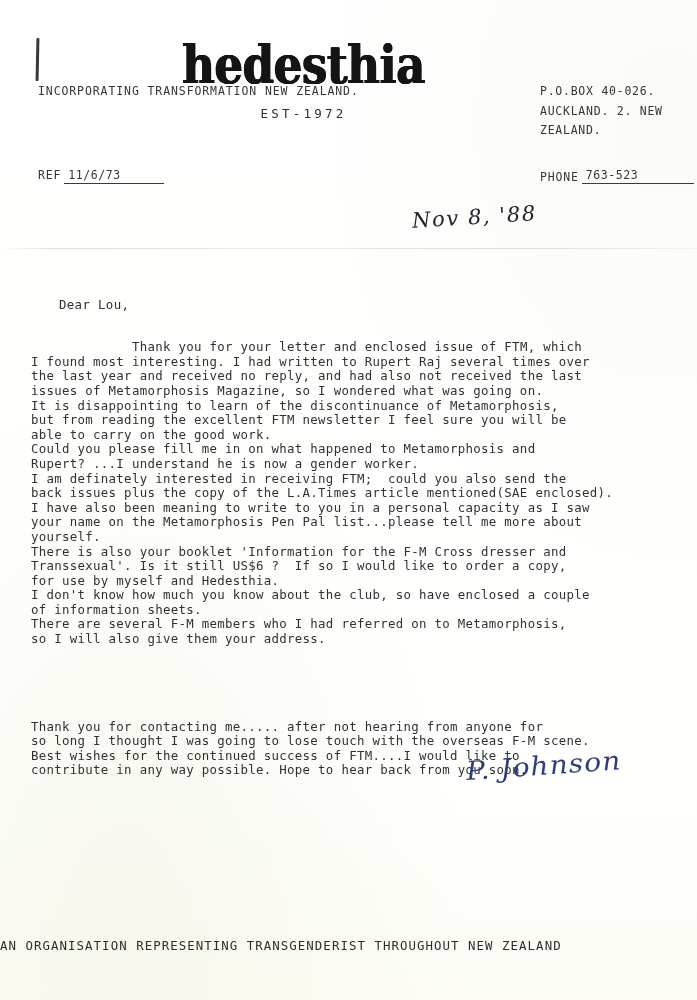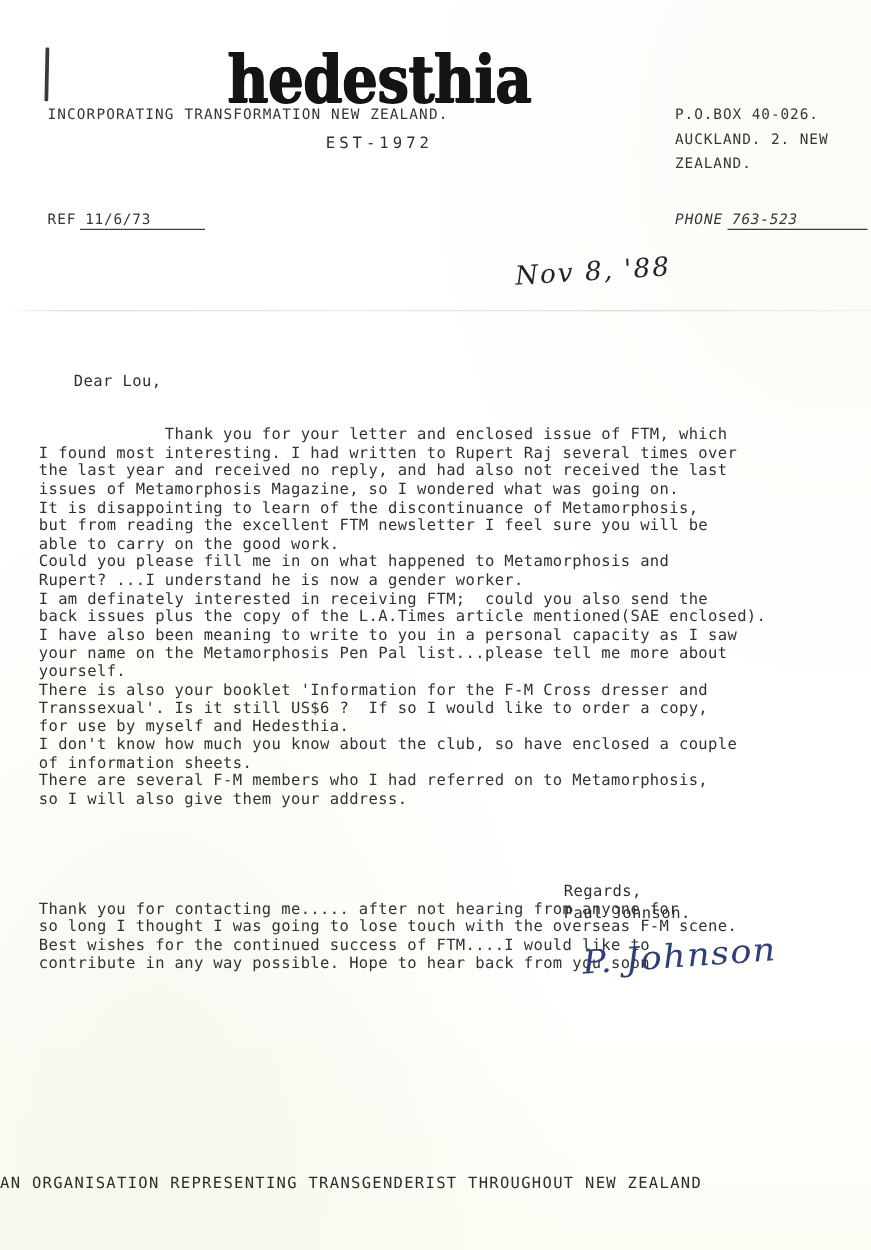--- a/index.html
+++ b/index.html
@@ -116,22 +116,22 @@
     gap: 3px;
   }
   .phone-row {
     position: absolute;
     left: 540px;
     top: 168px;
     font-size: 11.5px;
     letter-spacing: 0.8px;
     color: #353535;
     display: flex;
+    align-items: flex-end;
     gap: 3px;
-    font-style: italic;
   }
   .rule-field {
     border-bottom: 1.4px solid #3b3b3b;
     padding: 0 4px 1px 4px;
     min-width: 92px;
     font-size: 11.5px;
     letter-spacing: 0.6px;
   }
   .rule-field.phone-val { min-width: 104px; }
 
@@ -281,22 +281,18 @@
 of information sheets.
 There are several F-M members who I had referred on to Metamorphosis,
 so I will also give them your address.</p>
     <div class="body-gap"></div>
     <p class="body-block">Thank you for contacting me..... after not hearing from anyone for
 so long I thought I was going to lose touch with the overseas F-M scene.
 Best wishes for the continued success of FTM....I would like to
 contribute in any way possible. Hope to hear back from you soon.</p>
   </div>
 
-  <div class="closing">
-    <div>Regards,</div>
-    <div>Paul Johnson.</div>
-  </div>
 
   <div class="signature">P. Johnson</div>
 
   <div class="footer">AN ORGANISATION REPRESENTING TRANSGENDERIST THROUGHOUT NEW ZEALAND</div>
 
 </div>
 
 </body></html>

